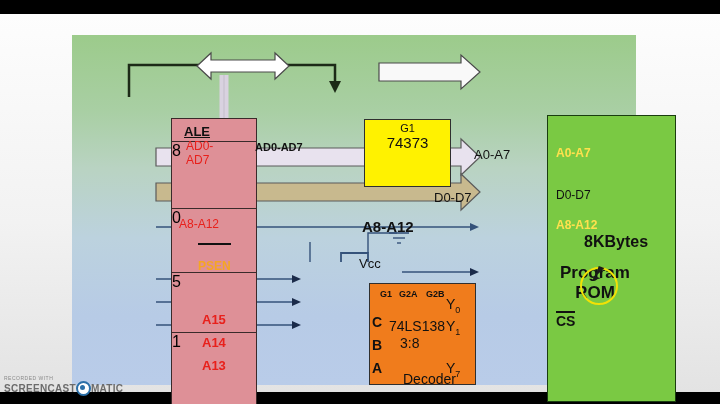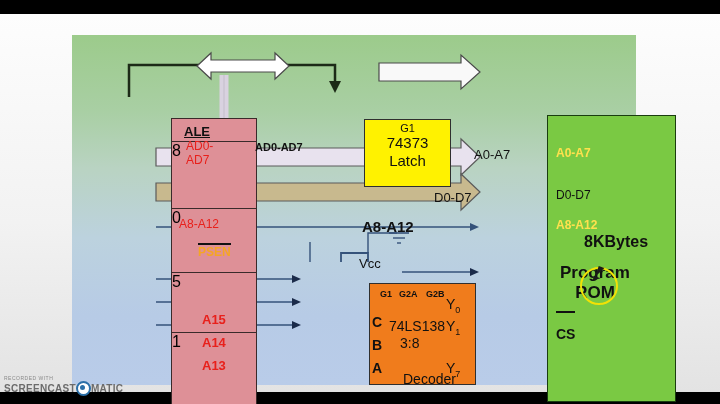--- a/index.html
+++ b/index.html
@@ -17,37 +17,37 @@
          background:linear-gradient(180deg,#9ccb8b 0%,#a9cfa4 22%,#b9d3c2 38%,#bcd2de 58%,#b7cbe6 80%,#b9cce9 100%);}
 
   
   .mcu{position:absolute;left:99px;top:83px;width:84px;height:289px;
        background:#de9097;border:1.5px solid #3a2a2a;}
   .mcu-ale{position:absolute;left:112px;top:89px;font:bold 13px "Liberation Sans",sans-serif;color:#111;text-decoration:underline;}
   .mcu-ad{position:absolute;left:114px;top:104px;width:40px;line-height:12px;
           font:12px "Liberation Sans",sans-serif;color:#e8201b;}
   .mcu-a8{position:absolute;left:107px;top:182px;font:12px "Liberation Sans",sans-serif;color:#e8201b;}
   .mcu-psen{position:absolute;left:126px;top:208px;font:bold 12px "Liberation Sans",sans-serif;color:#f5a623;
-            border-top:2px solid #111;padding-top:0;}
+            border-top:2px solid #111;padding-top:14px;}
   .mcu-addr{position:absolute;left:130px;font:bold 13px "Liberation Sans",sans-serif;color:#e8201b;}
 
   
   .latch{position:absolute;left:292px;top:84px;width:85px;height:66px;
          background:#fff200;border:1.5px solid #2f2f2f;text-align:center;}
   .latch .g1{font:11px "Liberation Sans",sans-serif;color:#111;margin-top:2px;}
   .latch .n{font:15px "Liberation Sans",sans-serif;color:#111;line-height:18px;}
 
   
   .rom{position:absolute;left:475px;top:80px;width:127px;height:285px;
        background:#7ac943;border:1.5px solid #1a3d0f;}
   .rom-a0{position:absolute;left:484px;top:111px;font:bold 12px "Liberation Sans",sans-serif;color:#ffe14d;}
   .rom-d0{position:absolute;left:484px;top:153px;font:12px "Liberation Sans",sans-serif;color:#111;}
   .rom-a8{position:absolute;left:484px;top:183px;font:bold 12px "Liberation Sans",sans-serif;color:#ffe14d;}
   .rom-cs{position:absolute;left:484px;top:276px;font:bold 14px "Liberation Sans",sans-serif;color:#111;
-          border-top:2px solid #111;padding-top:13px;}
+          border-top:2px solid #111;padding-top:0;}
   .rom-8k{position:absolute;left:512px;top:198px;font:bold 16px "Liberation Sans",sans-serif;color:#111;}
   .rom-pr{position:absolute;left:482px;top:228px;font:bold 17px "Liberation Sans",sans-serif;color:#111;text-align:center;}
 
   
   .dec{position:absolute;left:297px;top:248px;width:105px;height:100px;
        background:#f07c1c;border:1.5px solid #2f2f2f;}
   .dec-g{position:absolute;top:254px;font:bold 9px "Liberation Sans",sans-serif;color:#111;}
   .dec-in{position:absolute;left:300px;font:bold 14px "Liberation Sans",sans-serif;color:#111;}
   .dec-t1{position:absolute;left:317px;top:283px;font:14px "Liberation Sans",sans-serif;color:#111;}
   .dec-t2{position:absolute;left:328px;top:300px;font:14px "Liberation Sans",sans-serif;color:#111;}
@@ -152,21 +152,20 @@
       </div>
       <div class="mcu-a8">A8-A12</div>
       <div class="mcu-psen">PSEN</div>
       <div class="mcu-addr" style="top:277px;">A15</div>
       <div class="mcu-addr" style="top:300px;">A14</div>
       <div class="mcu-addr" style="top:323px;">A13</div>
 
       <div class="latch">
         <div class="g1">G1</div>
         <div class="n">74373</div>
-        <div class="n">Latch</div>
       </div>
 
       <div style="position:absolute;left:183px;top:106px;font:bold 11px 'Liberation Sans',sans-serif;color:#111;">AD0-AD7</div>
       <div style="position:absolute;left:402px;top:112px;font:13px 'Liberation Sans',sans-serif;color:#111;">A0-A7</div>
       <div style="position:absolute;left:362px;top:155px;font:13px 'Liberation Sans',sans-serif;color:#111;">D0-D7</div>
       <div style="position:absolute;left:290px;top:183px;font:bold 15px 'Liberation Sans',sans-serif;color:#111;">A8-A12</div>
 
       <div class="vcc">Vcc</div>
       <div class="dec"></div>
       <div class="dec-g" style="left:308px;">G1</div>

